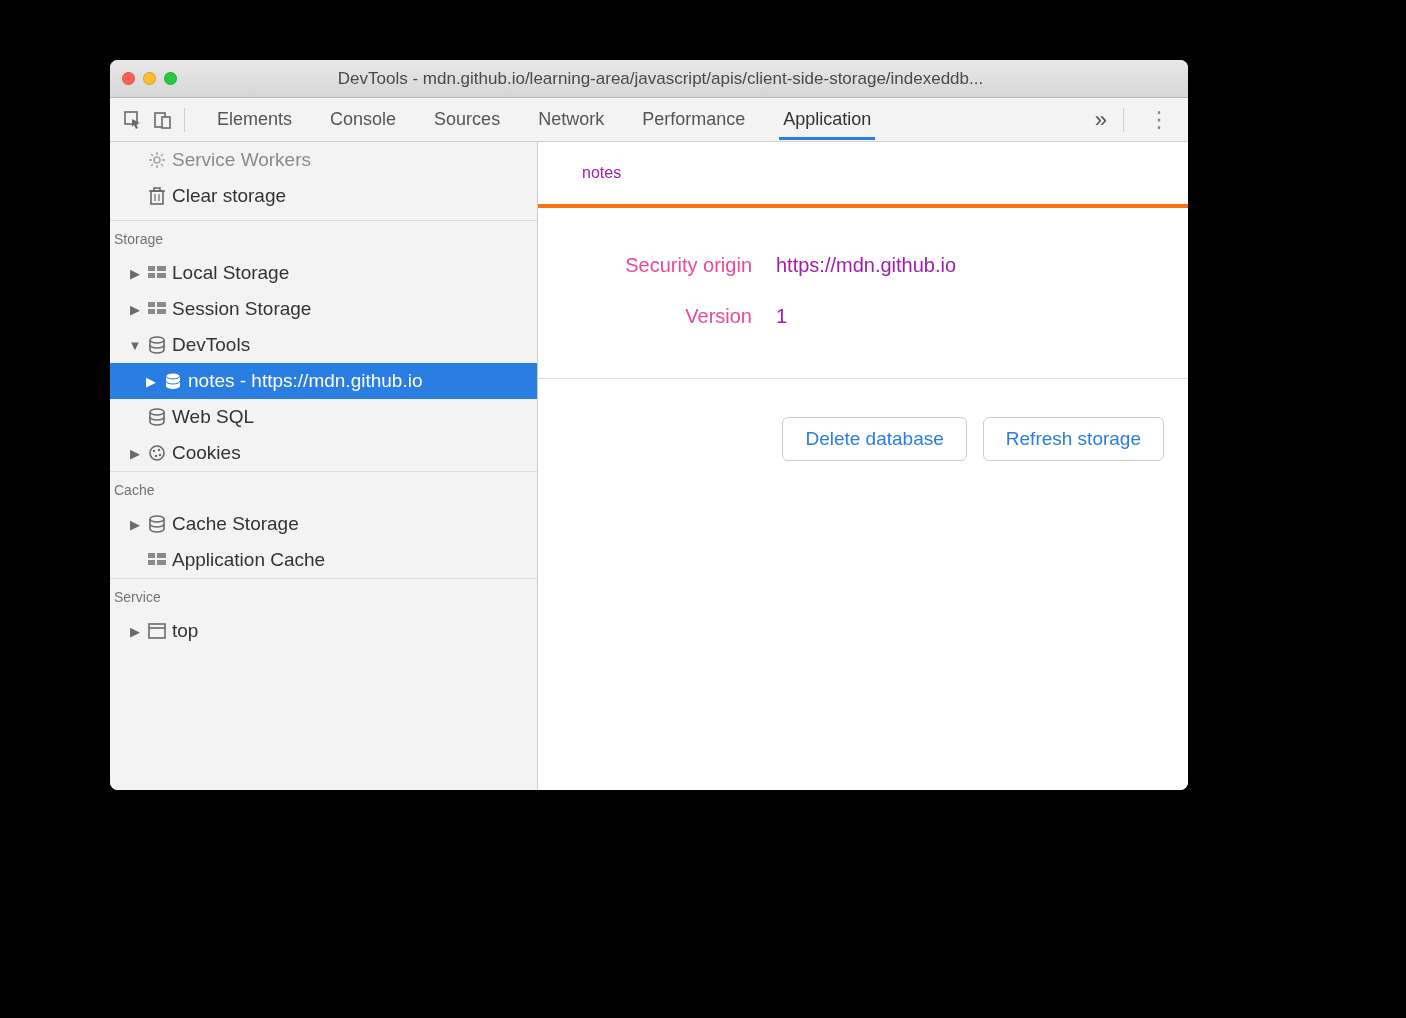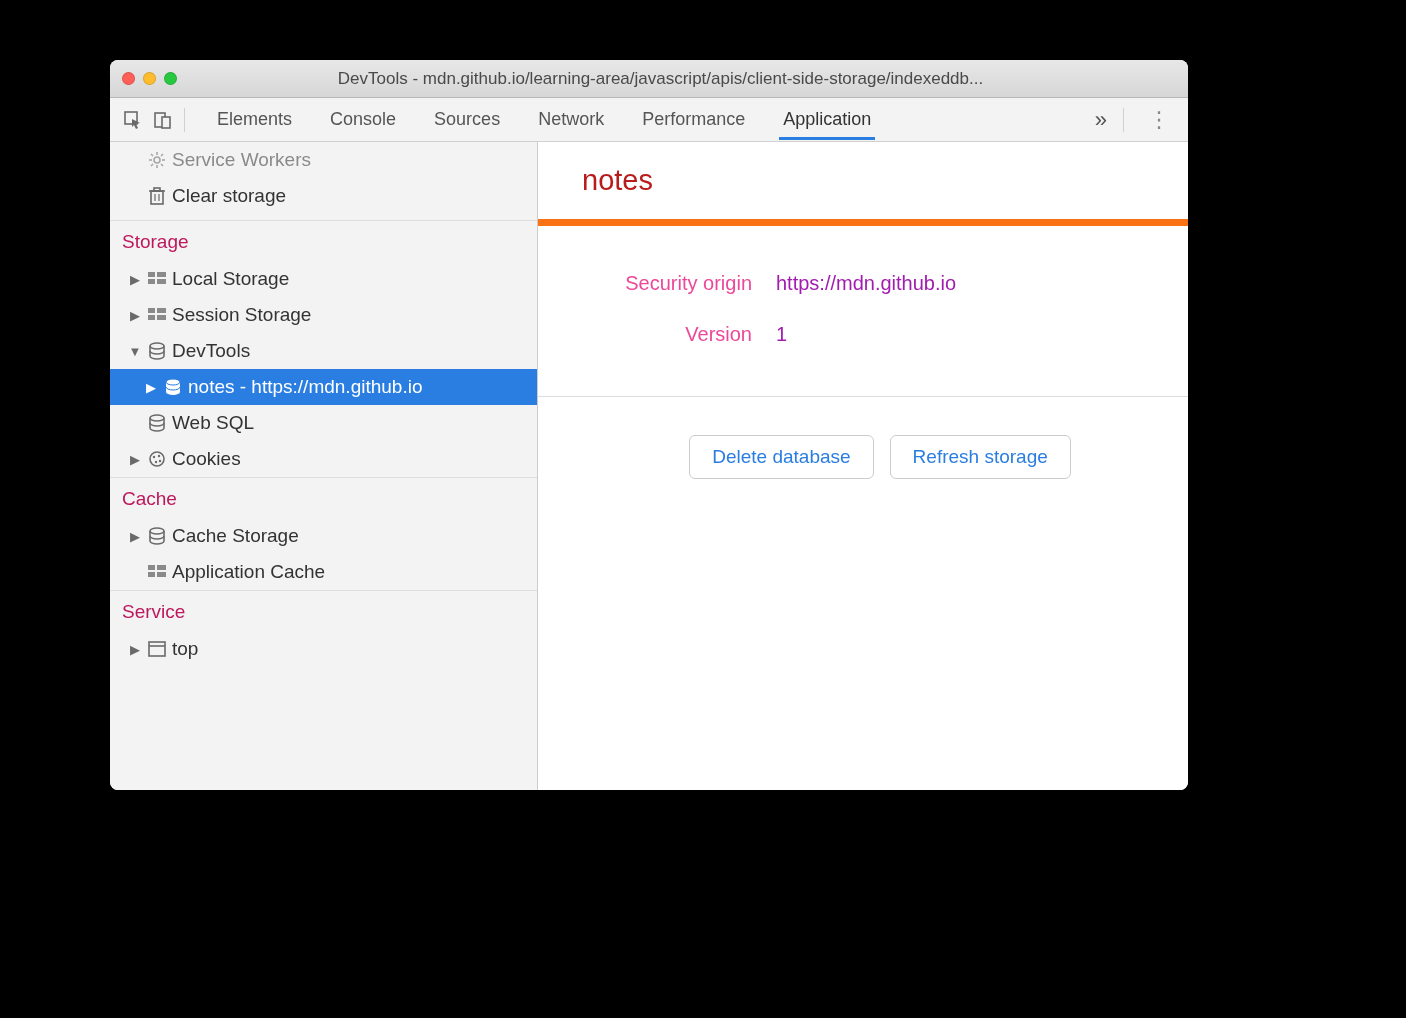--- a/index.html
+++ b/index.html
@@ -84,23 +84,23 @@
     .sidebar {
       width: 428px;
       background: #f3f3f3;
       border-right: 1px solid #ccc;
       overflow-y: auto;
       font-size: 19px;
       color: #333;
     }
     .app-section { padding-bottom: 6px; }
     .section-header {
-      color: #be185d;
-      font-size: 19px;
-      padding: 10px 12px 8px 12px;
+      color: #737373;
+      font-size: 14px;
+      padding: 10px 12px 8px 4px;
       border-top: 1px solid #ddd;
     }
     .tree-item {
       display: flex;
       align-items: center;
       height: 36px;
       padding-left: 18px;
       gap: 4px;
       cursor: pointer;
       white-space: nowrap;
@@ -129,23 +129,23 @@
     .tree-item.level-2 { padding-left: 34px; }
     .tree-item.cutoff { opacity: 0.55; }
     .content {
       flex: 1;
       display: flex;
       flex-direction: column;
       background: #fff;
     }
     .content-titlebar {
       padding: 22px 30px 22px 44px;
-      border-bottom: 7px solid #f97316;
-      font-size: 29px;
-      color: #b91c1c;
+      border-bottom: 4px solid #f97316;
+      font-size: 16px;
+      color: #a21caf;
     }
     .kv-area {
       padding: 32px 24px 36px 24px;
       border-bottom: 1px solid #ddd;
       font-size: 20px;
     }
     .kv-row {
       display: flex;
       gap: 24px;
       padding: 14px 0;
@@ -153,21 +153,21 @@
     .kv-key {
       width: 190px;
       text-align: right;
       color: #ec4899;
     }
     .kv-val { color: #a21caf; }
     .action-row {
       padding: 38px 24px;
       display: flex;
       gap: 16px;
-      justify-content: center;
+      justify-content: flex-end;
       padding-left: 58px;
     }
     .btn {
       border: 1px solid #ccc;
       border-radius: 6px;
       padding: 10px 22px;
       font-size: 19px;
       color: #2a7de1;
       background: #fff;
       cursor: pointer;

